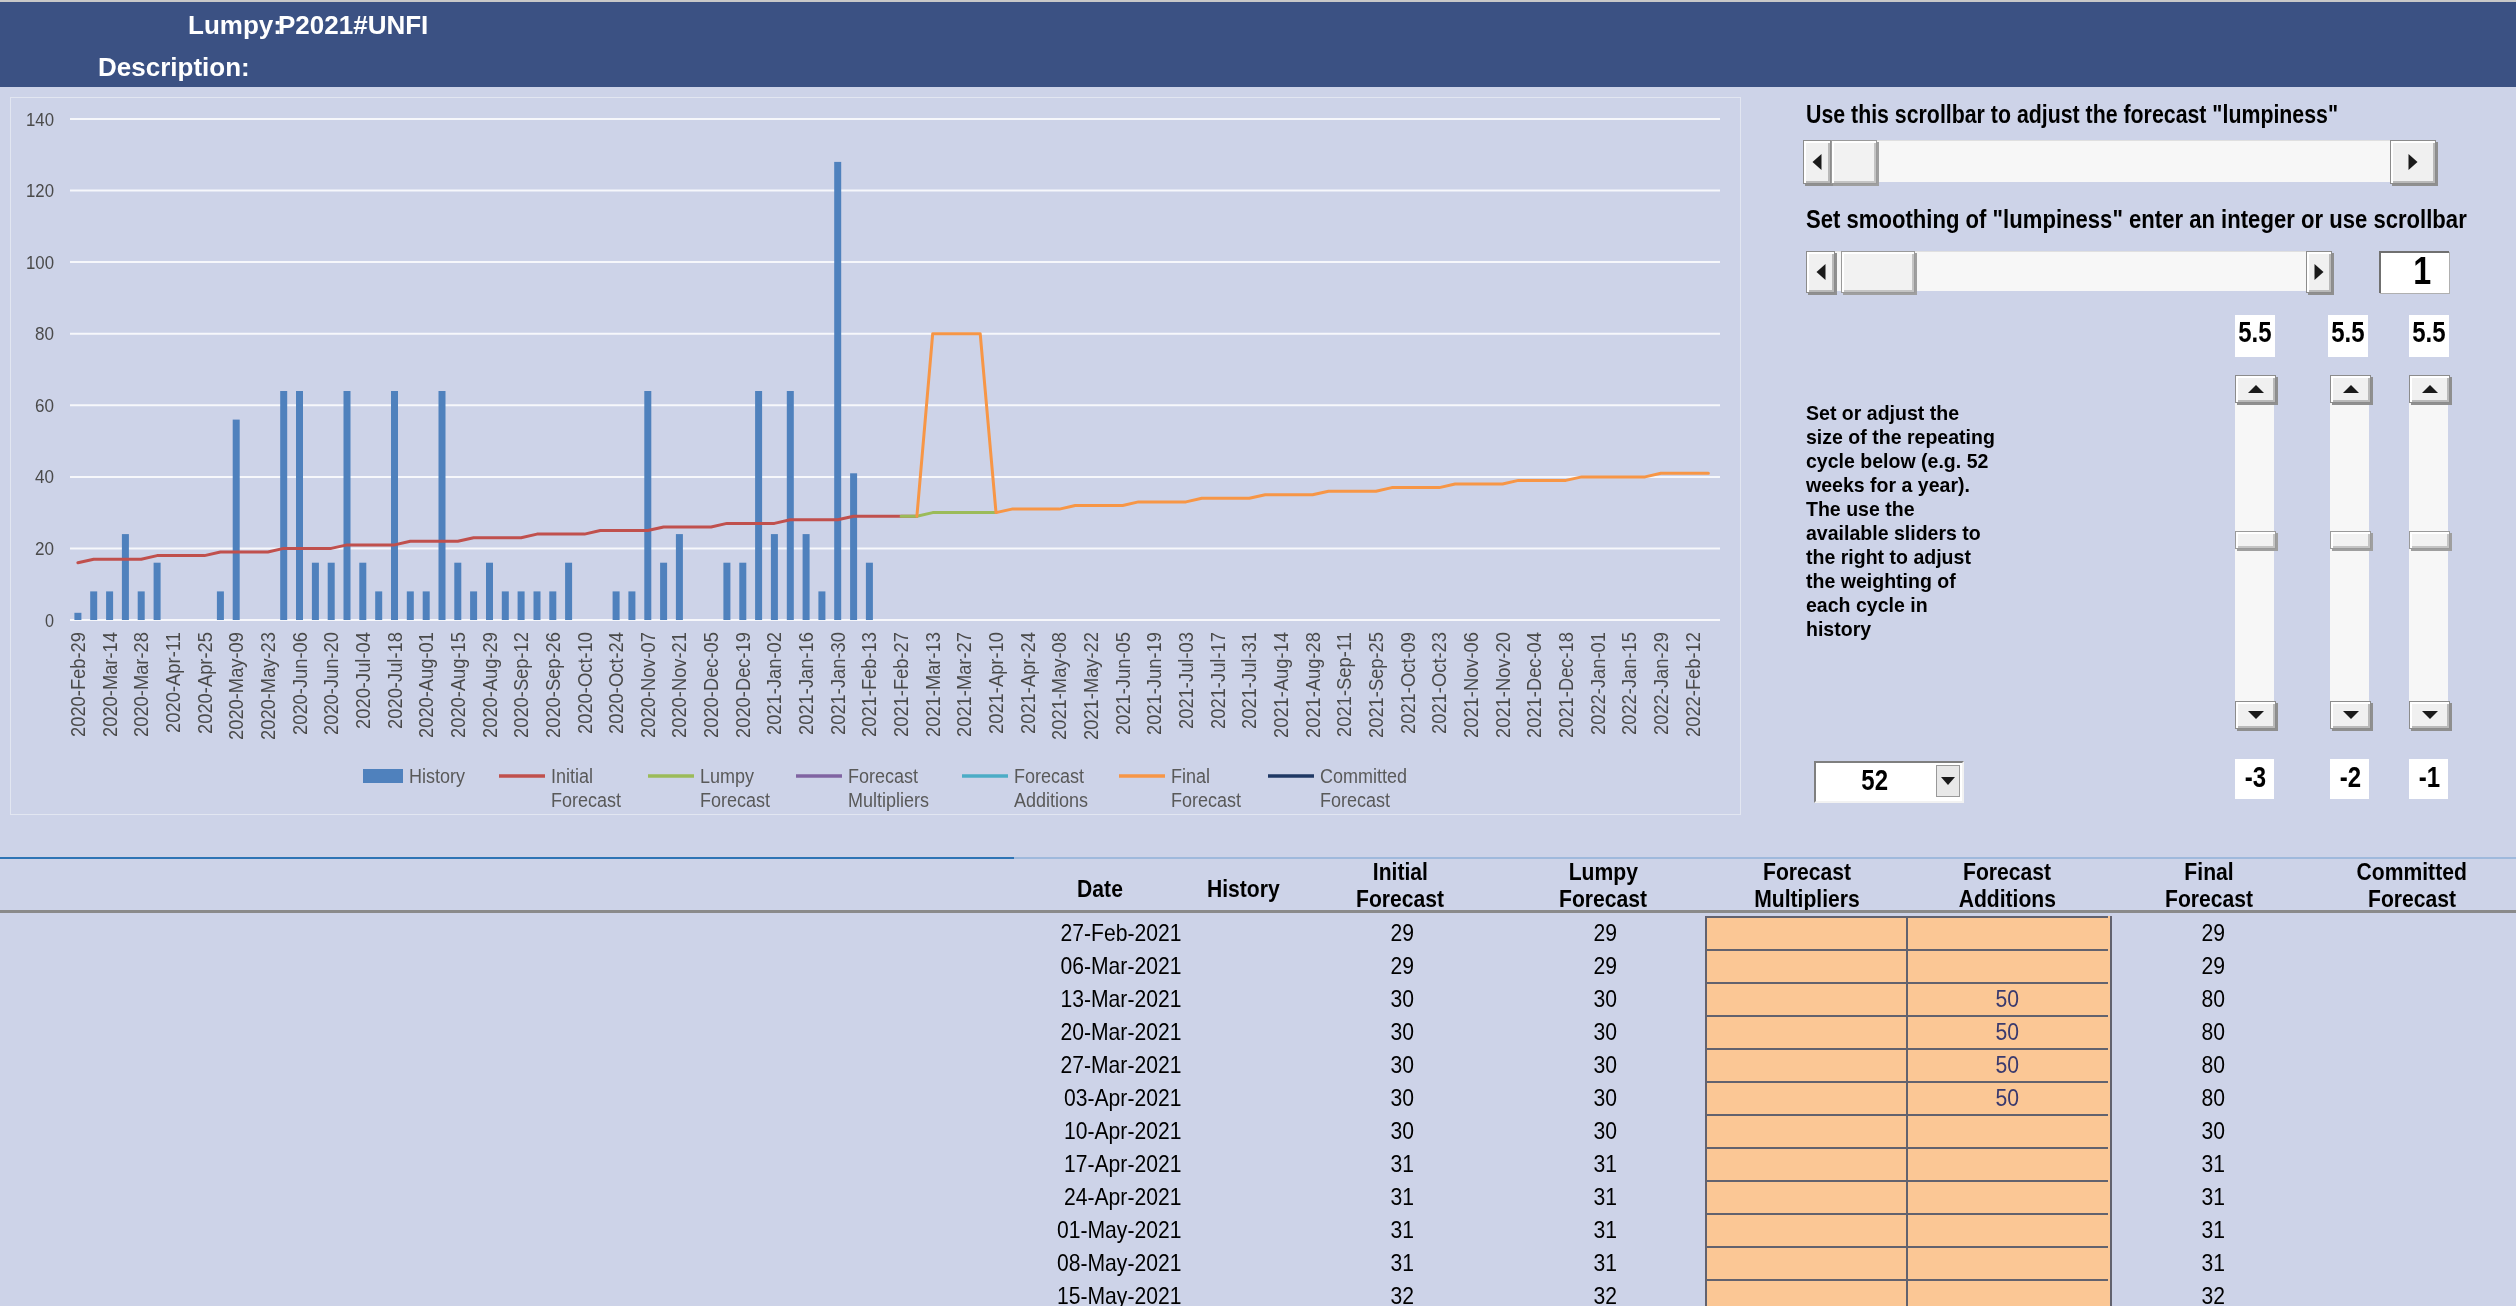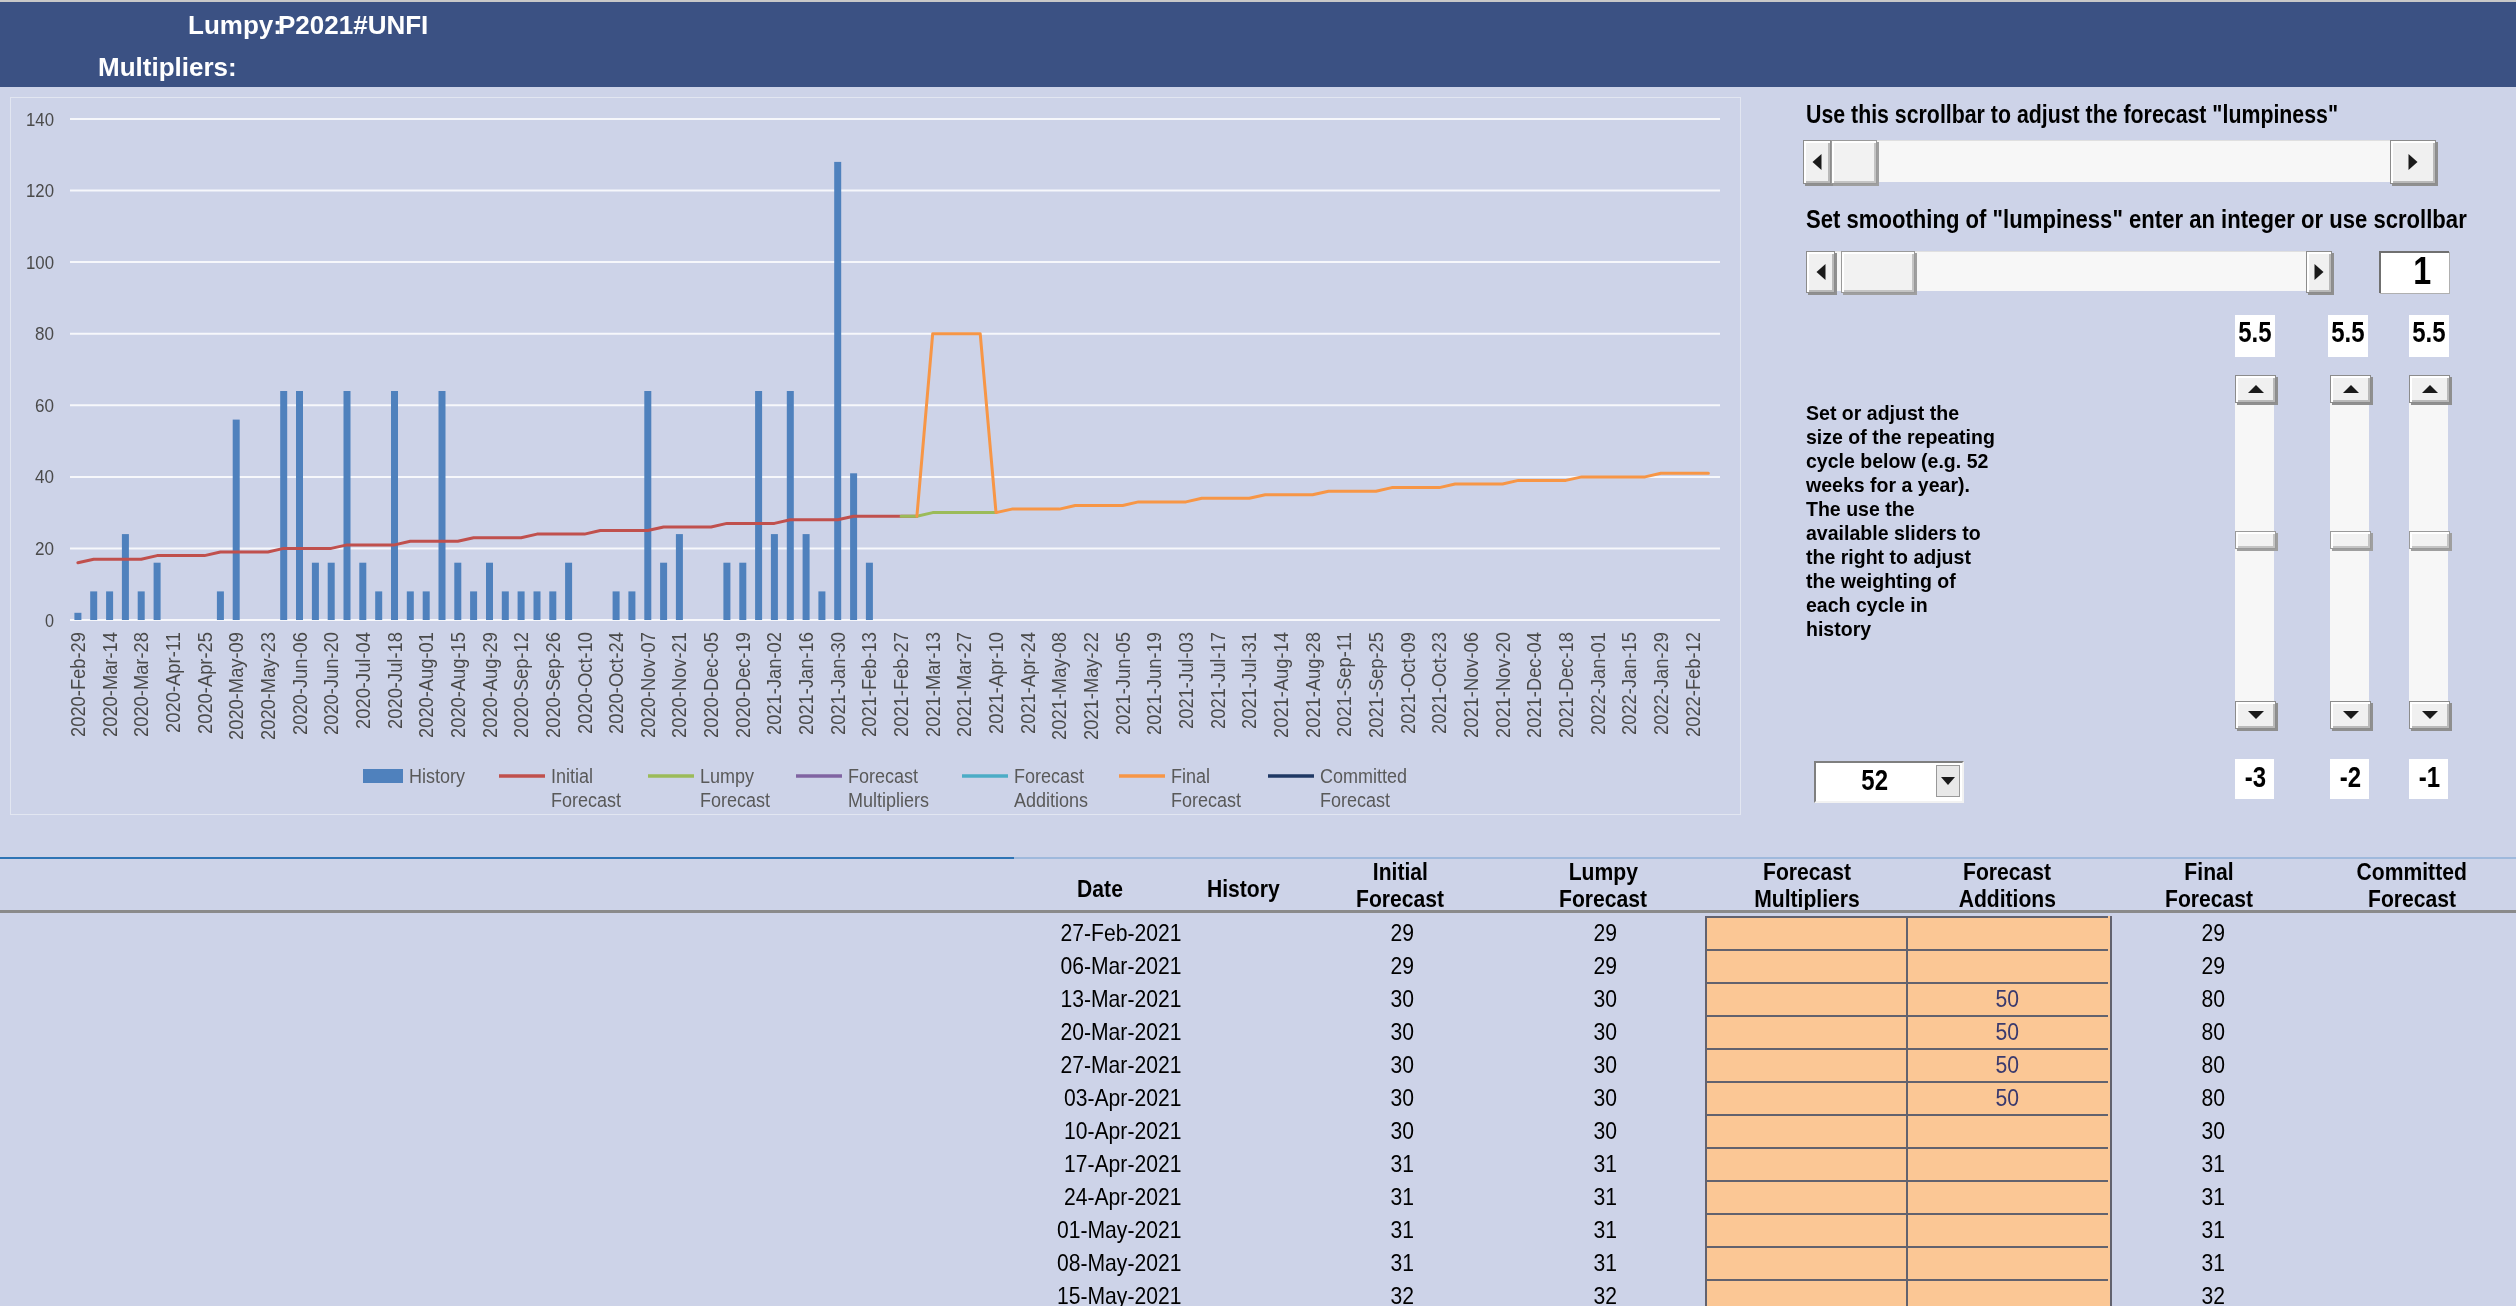--- a/index.html
+++ b/index.html
@@ -2,21 +2,21 @@
 <html><head><meta charset="utf-8"><style>html,body{margin:0;padding:0}body{width:2516px;height:1306px;background:#CDD3E8;font-family:"Liberation Sans",sans-serif;overflow:hidden;position:relative}</style></head><body>
 <div style="position:absolute;left:0px;top:0px;width:2516px;height:2px;background:#C8C8C8"></div>
 <div style="position:absolute;left:0px;top:2px;width:2516px;height:85px;background:#3B5183"></div>
 <div style="position:absolute;left:188px;top:25px;width:400px;height:0;display:flex;align-items:center;">
     <span style="display:inline-block;transform:scaleX(1.0);transform-origin:left center;font-size:26px;font-weight:700;color:#fff;white-space:nowrap">Lumpy:</span>
   </div>
 <div style="position:absolute;left:278px;top:25px;width:400px;height:0;display:flex;align-items:center;">
     <span style="display:inline-block;transform:scaleX(1.0);transform-origin:left center;font-size:26px;font-weight:700;color:#fff;white-space:nowrap">P2021#UNFI</span>
   </div>
 <div style="position:absolute;left:98px;top:67px;width:400px;height:0;display:flex;align-items:center;">
-    <span style="display:inline-block;transform:scaleX(1.0);transform-origin:left center;font-size:26px;font-weight:700;color:#fff;white-space:nowrap">Multipliers:</span>
+    <span style="display:inline-block;transform:scaleX(1.0);transform-origin:left center;font-size:26px;font-weight:700;color:#fff;white-space:nowrap">Description:</span>
   </div>
 <svg width="1731" height="718" style="position:absolute;left:10px;top:97px">
     <rect x="0.5" y="0.5" width="1730" height="717" fill="none" stroke="#E2E6F1" stroke-width="1"></rect>
     <line x1="60" y1="523.0" x2="1710" y2="523.0" stroke="#F6F7FB" stroke-width="2"></line>
     <line x1="60" y1="451.4" x2="1710" y2="451.4" stroke="#F6F7FB" stroke-width="2"></line>
     <line x1="60" y1="379.9" x2="1710" y2="379.9" stroke="#F6F7FB" stroke-width="2"></line>
     <line x1="60" y1="308.3" x2="1710" y2="308.3" stroke="#F6F7FB" stroke-width="2"></line>
     <line x1="60" y1="236.7" x2="1710" y2="236.7" stroke="#F6F7FB" stroke-width="2"></line>
     <line x1="60" y1="165.1" x2="1710" y2="165.1" stroke="#F6F7FB" stroke-width="2"></line>
     <line x1="60" y1="93.6" x2="1710" y2="93.6" stroke="#F6F7FB" stroke-width="2"></line>

